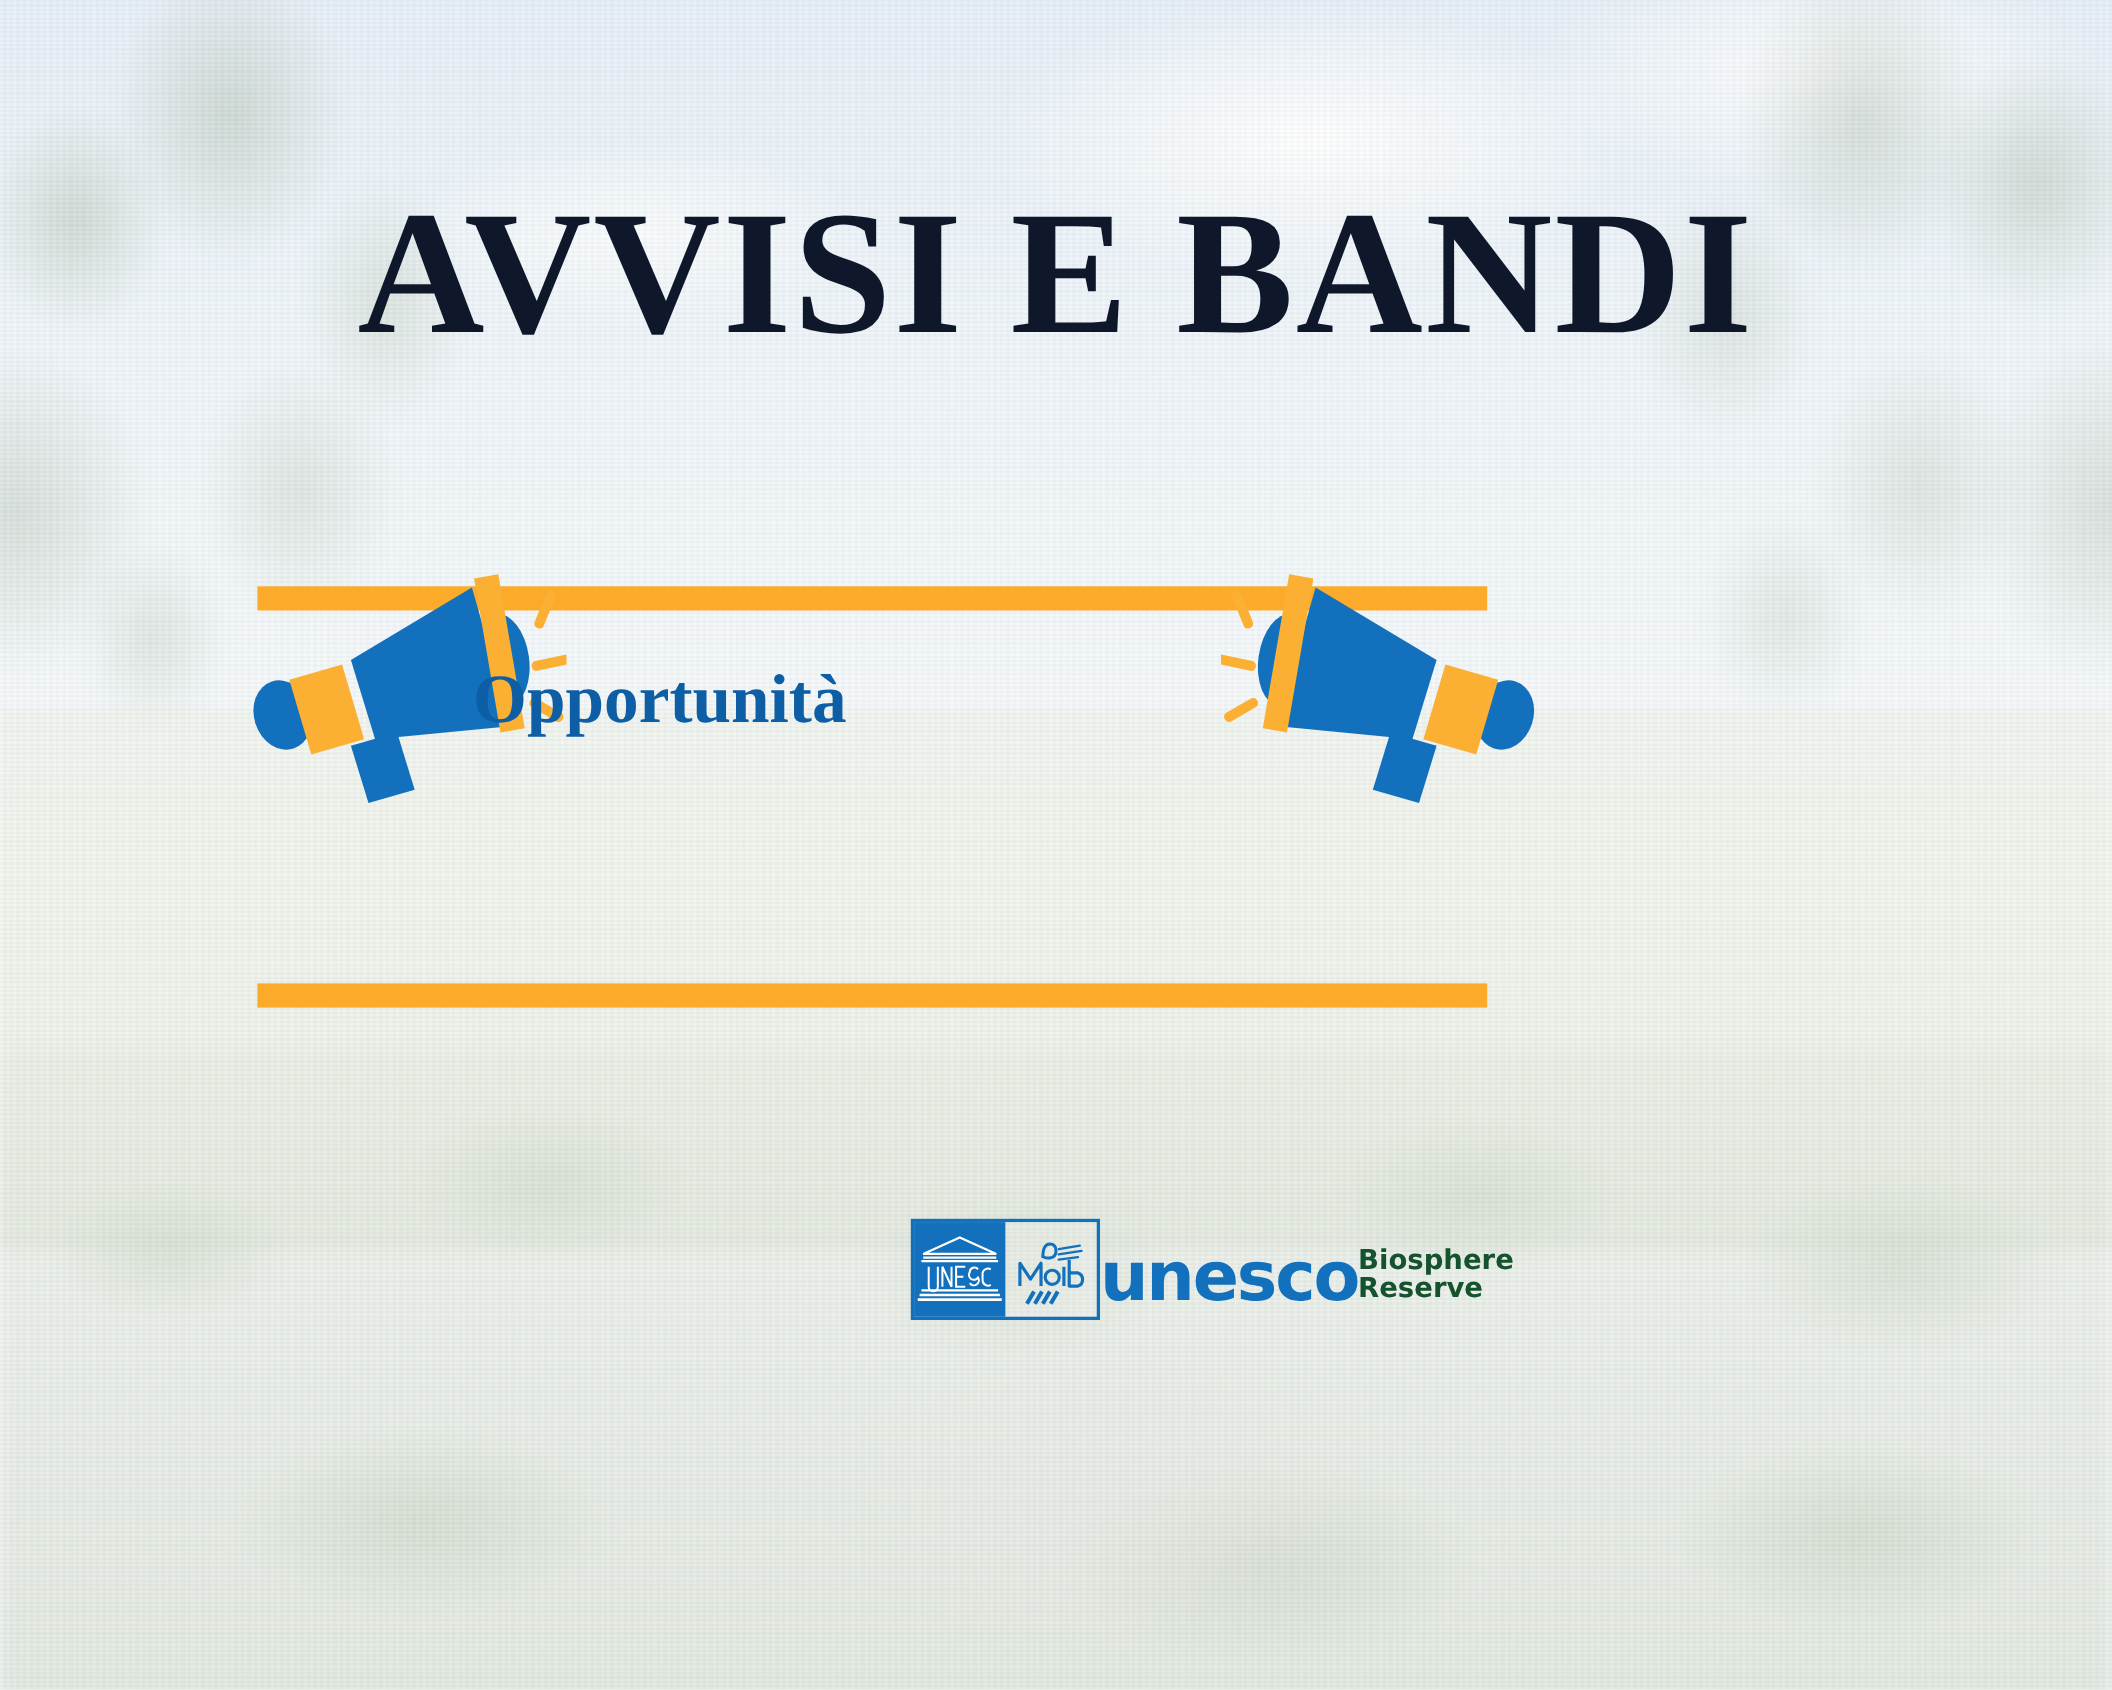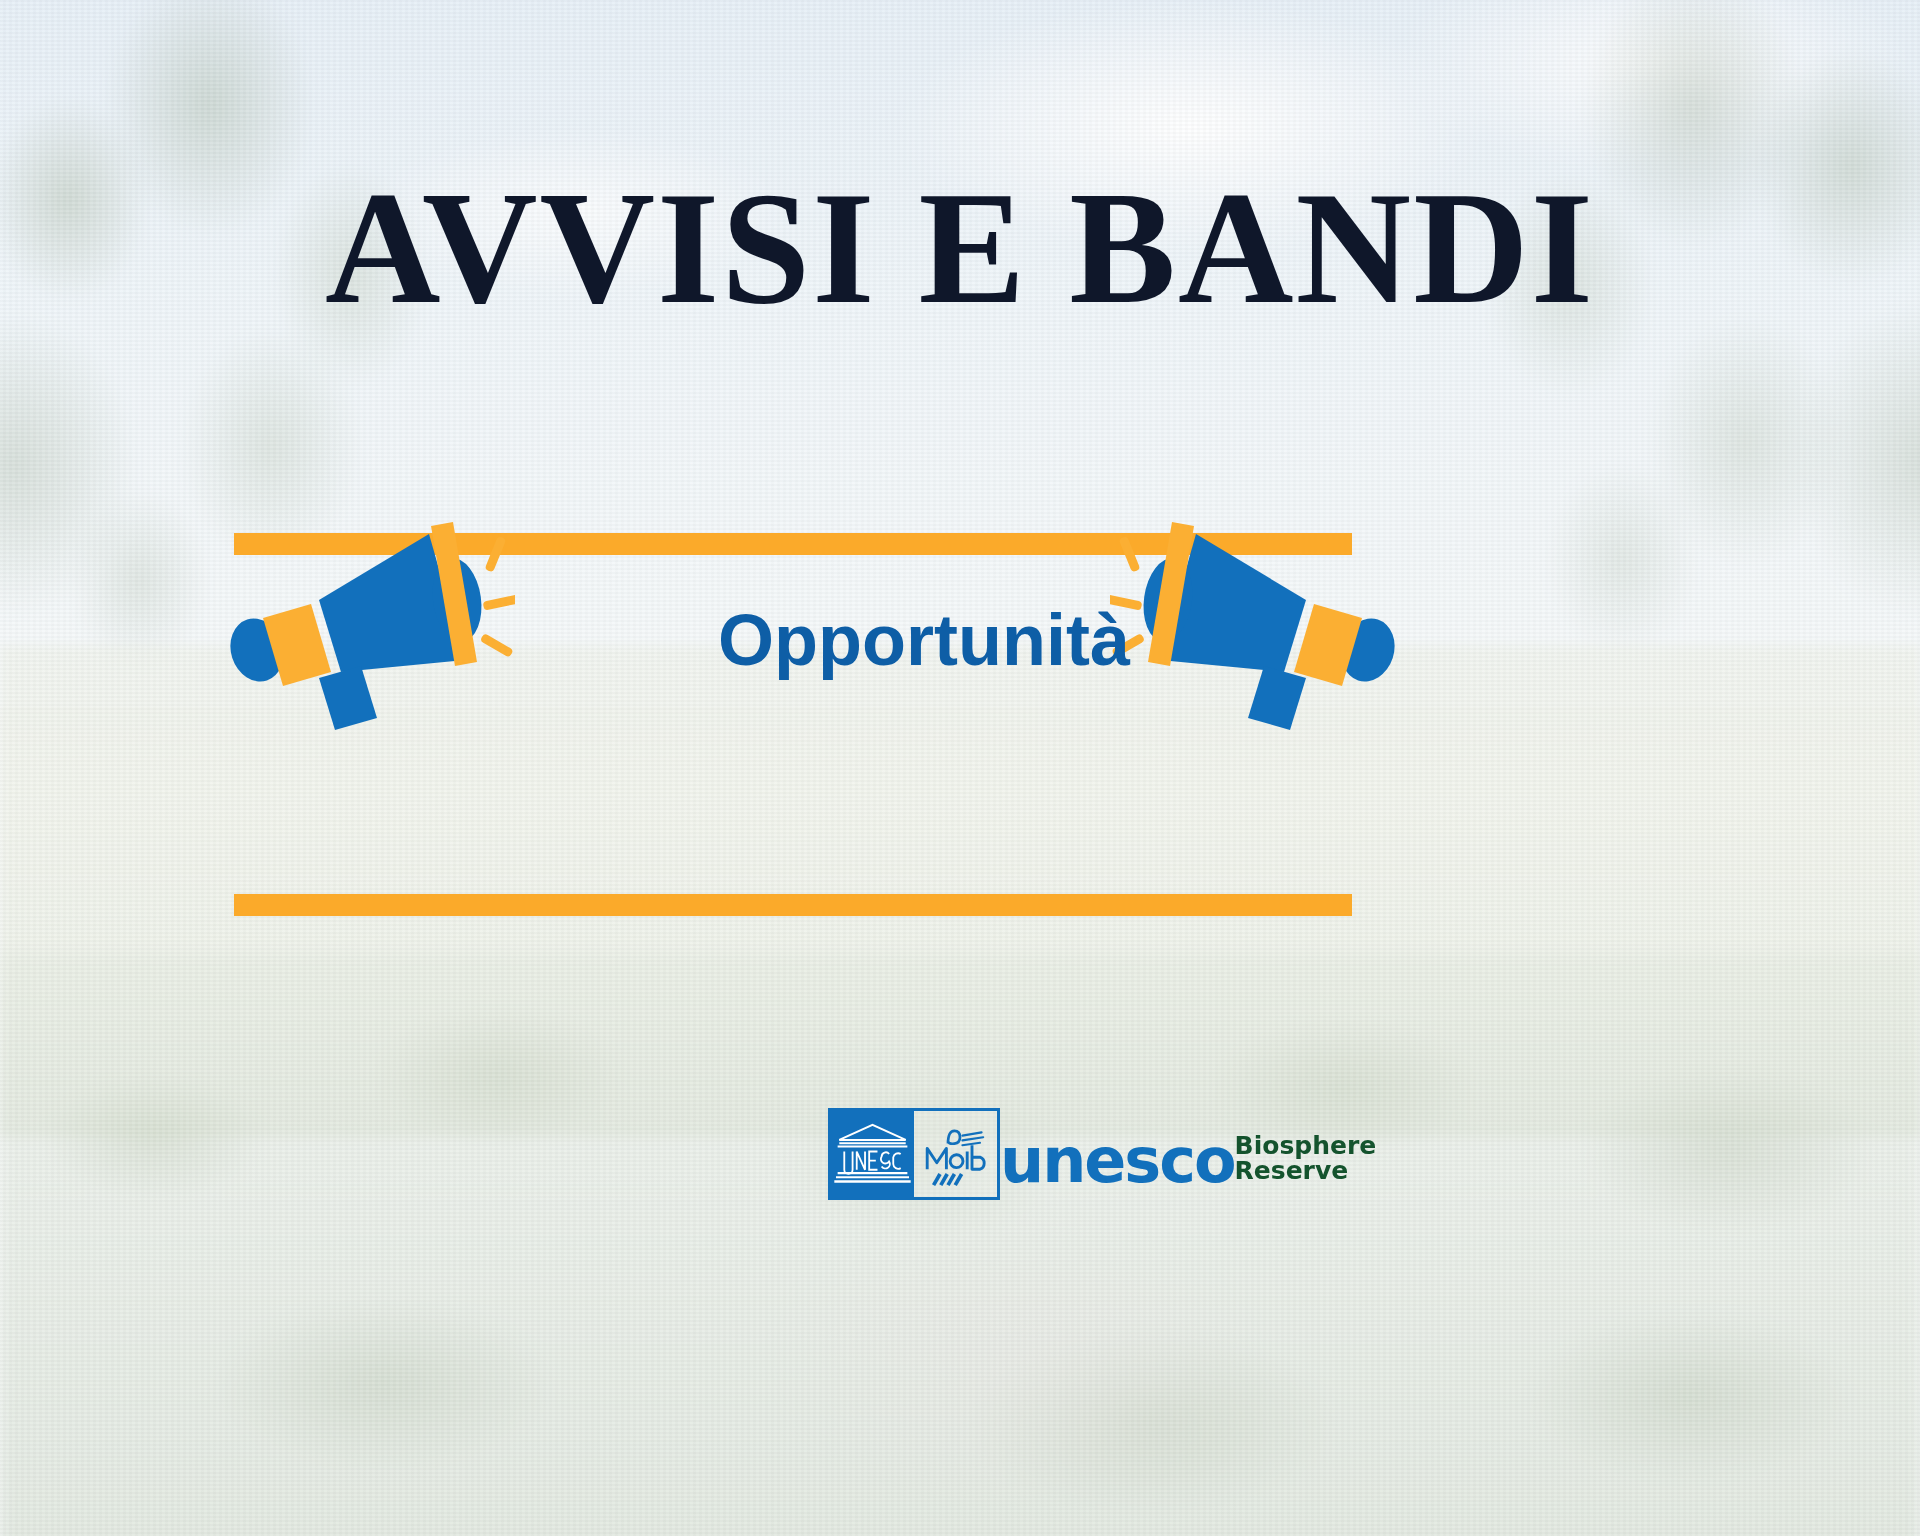--- a/index.html
+++ b/index.html
@@ -118,24 +118,24 @@
     background: #fbaa2a;
   }
   .rule-top { top: 533px; }
   .rule-bottom { top: 894px; }
 
   .subtitle {
     position: absolute;
     left: 430px;
     width: 700px;
     top: 600px;
-    text-align: right;
-    font-family: Liberation Sans, sans-serif;
-    font-weight: 700;
-    font-size: 72px;
+    text-align: left;
+    font-family: Liberation Serif, serif;
+    font-weight: 700;
+    font-size: 63px;
     line-height: 1.12;
     color: #0e5ea6;
   }
   .subtitle .line { display: block; }
 
   
   .megaphone { position: absolute; }
   .megaphone.left  { left: 215px; top: 500px; width: 300px; height: 230px; }
   .megaphone.right { left: 1110px; top: 500px; width: 300px; height: 230px; transform: scaleX(-1); }
 

